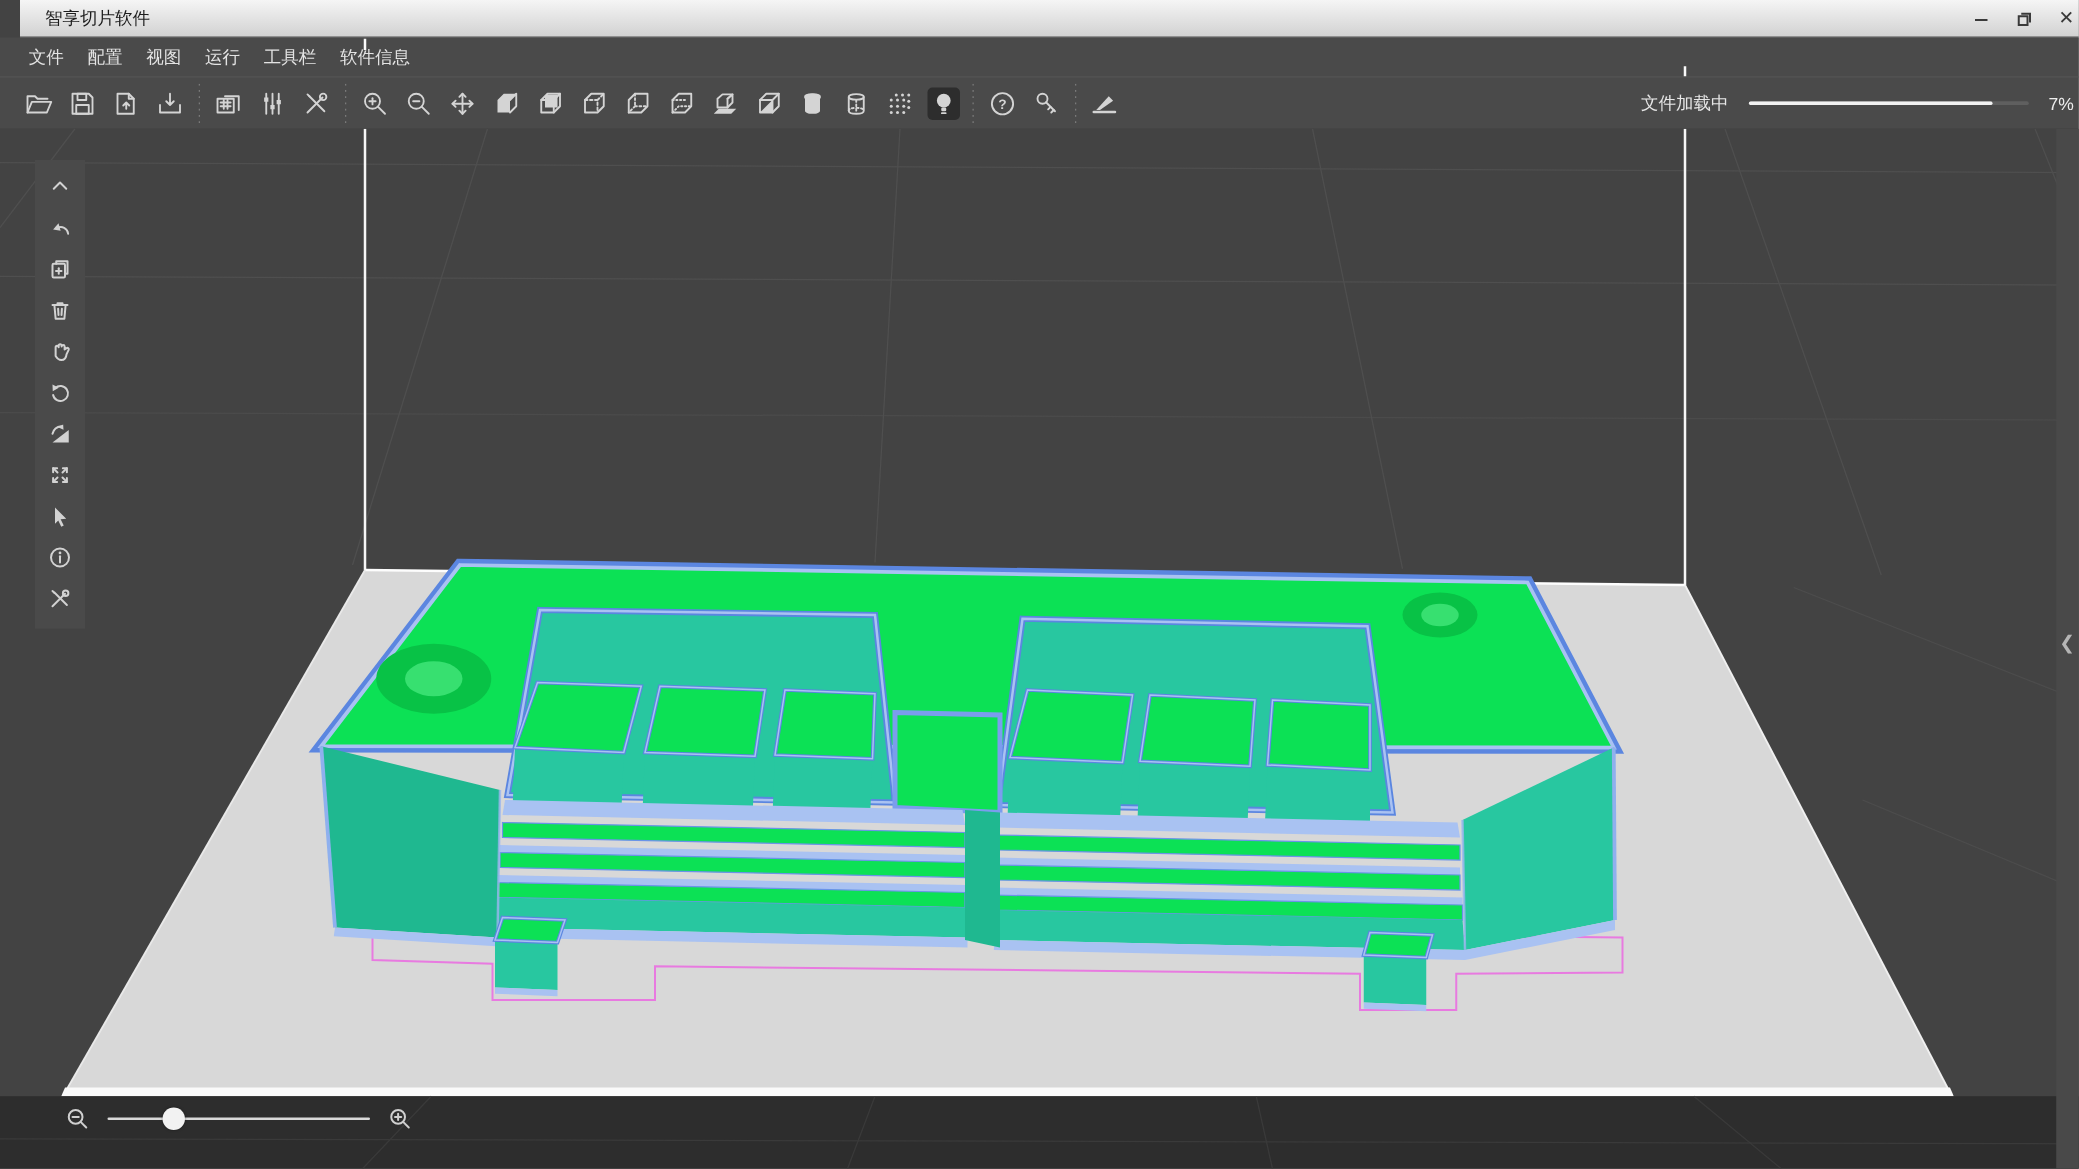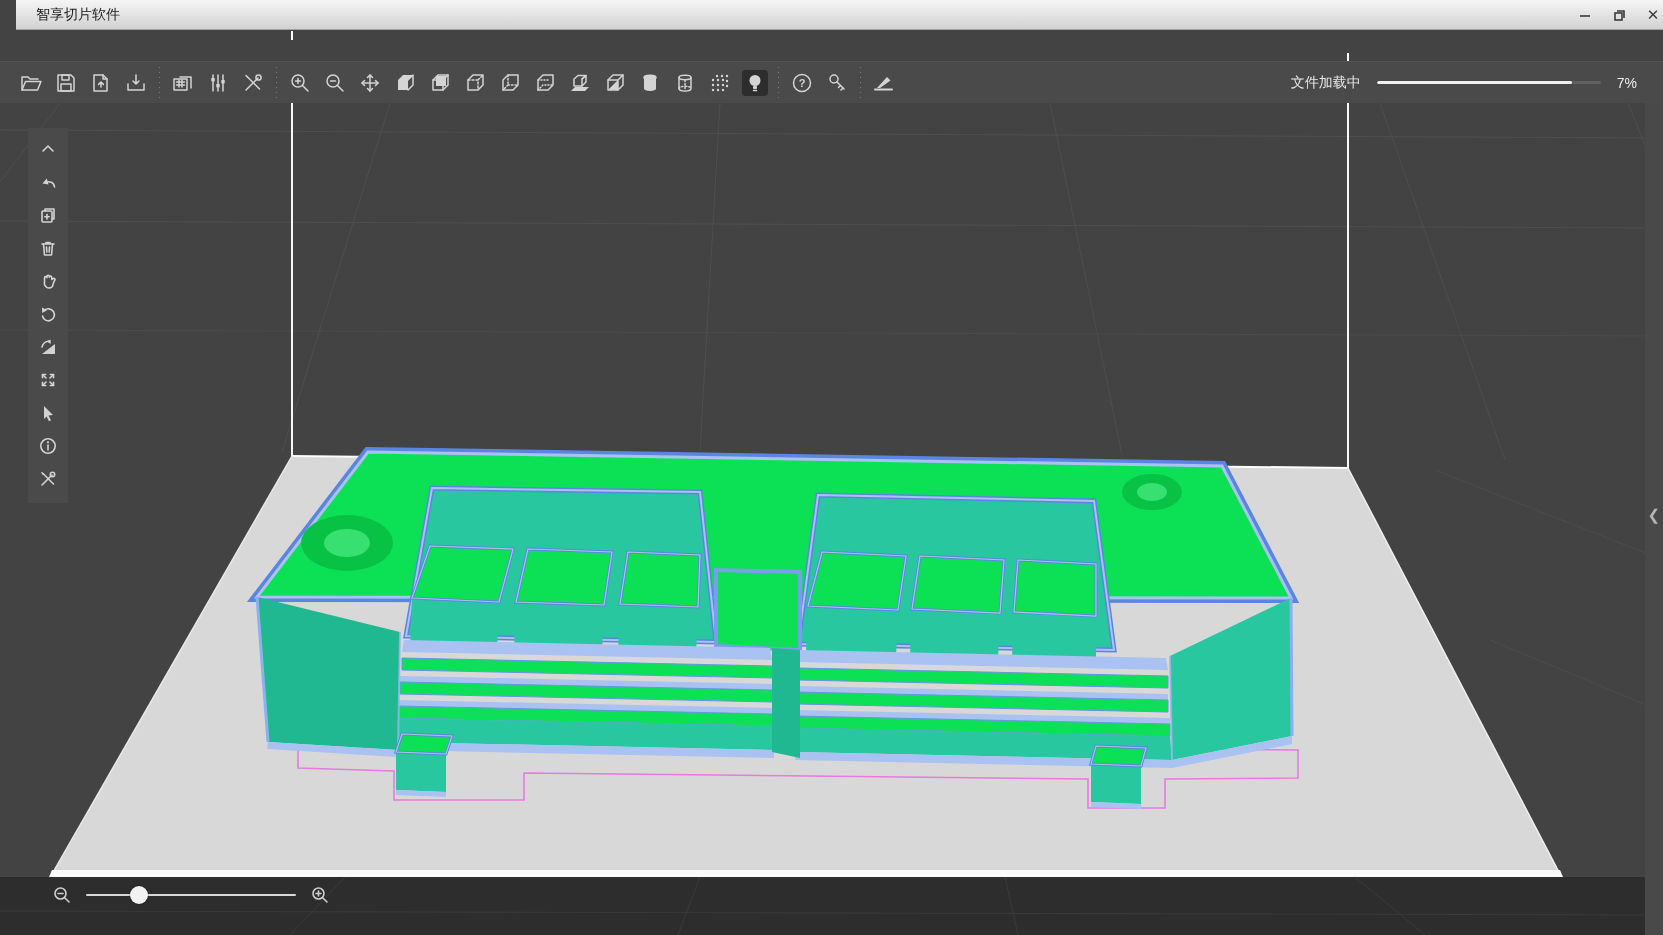--- a/index.html
+++ b/index.html
@@ -24,21 +24,21 @@
   
   .toolbar{position:absolute;left:0;top:61px;width:100%;height:42px;background:#4a4a4a;
     display:flex;align-items:center;padding-left:18px;box-sizing:border-box;border-top:1px solid #545454;}
   .tb-group{display:flex;align-items:center;gap:9px;}
   .tb-sep{width:1px;height:32px;margin:0 10px;background-image:linear-gradient(#7a7a7a 30%,rgba(0,0,0,0) 0%);
     background-size:1px 5px;background-repeat:repeat-y;}
   .icon-btn{width:26px;height:26px;display:flex;align-items:center;justify-content:center;border-radius:4px;}
   .icon-btn svg{stroke:#d4d4d4;fill:none;stroke-width:1.5;stroke-linecap:round;stroke-linejoin:round;}
   .icon-btn .fillic{fill:#d4d4d4;stroke:none;}
   .icon-btn.active{background:#2d2d2d;}
-  .progress-wrap{margin-left:auto;display:flex;align-items:center;gap:16px;padding-right:26px;}
+  .progress-wrap{margin-left:auto;display:flex;align-items:center;gap:16px;padding-right:4px;}
   .progress-label{color:#e6e6e6;font-size:14px;}
   .progress-track{width:224px;height:3px;background:#5f5f5f;border-radius:2px;position:relative;overflow:hidden;}
   .progress-fill{position:absolute;left:0;top:0;height:100%;background:#f2f2f2;border-radius:2px;}
   .progress-pct{color:#ededed;font-size:14px;}
 
   
   .tick{position:absolute;width:2px;background:#fafafa;}
 
   
   .viewport{position:absolute;left:0;top:103px;width:1663px;height:832px;background:#434343;}
@@ -93,20 +93,28 @@
           <path d="M5,4 h7 v7"></path>
             <rect x="3" y="6" width="7" height="7"></rect>
         </svg>
       </div>
       <div class="win-btn">
         <span class="close-glyph">✕</span>
       </div>
     </div>
   </div>
 
+  <div class="menubar">
+    <span class="menu-item">文件</span>
+    <span class="menu-item">配置</span>
+    <span class="menu-item">视图</span>
+    <span class="menu-item">运行</span>
+    <span class="menu-item">工具栏</span>
+    <span class="menu-item">软件信息</span>
+  </div>
 
   <div class="toolbar">
 
     <div class="tb-group">
       <div class="icon-btn">
         <svg width="24" height="24">
           <path d="M3,19 V6 h6 l2,2 h8"></path>
             <path d="M3,19 l3.5,-8.5 H22 L18.5,19 Z"></path>
         </svg>
       </div>

